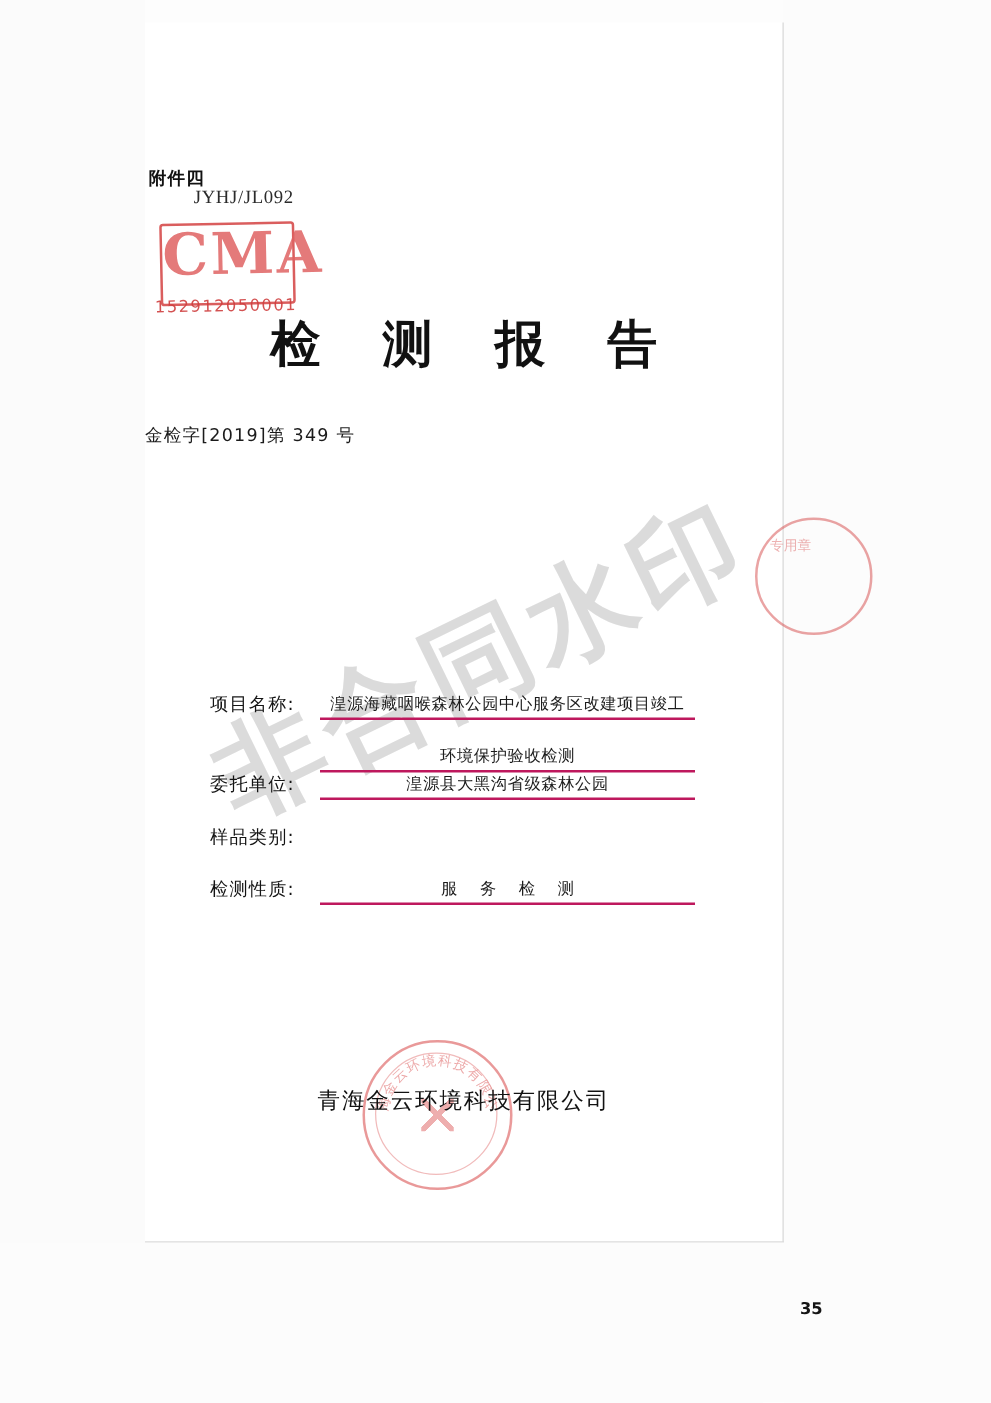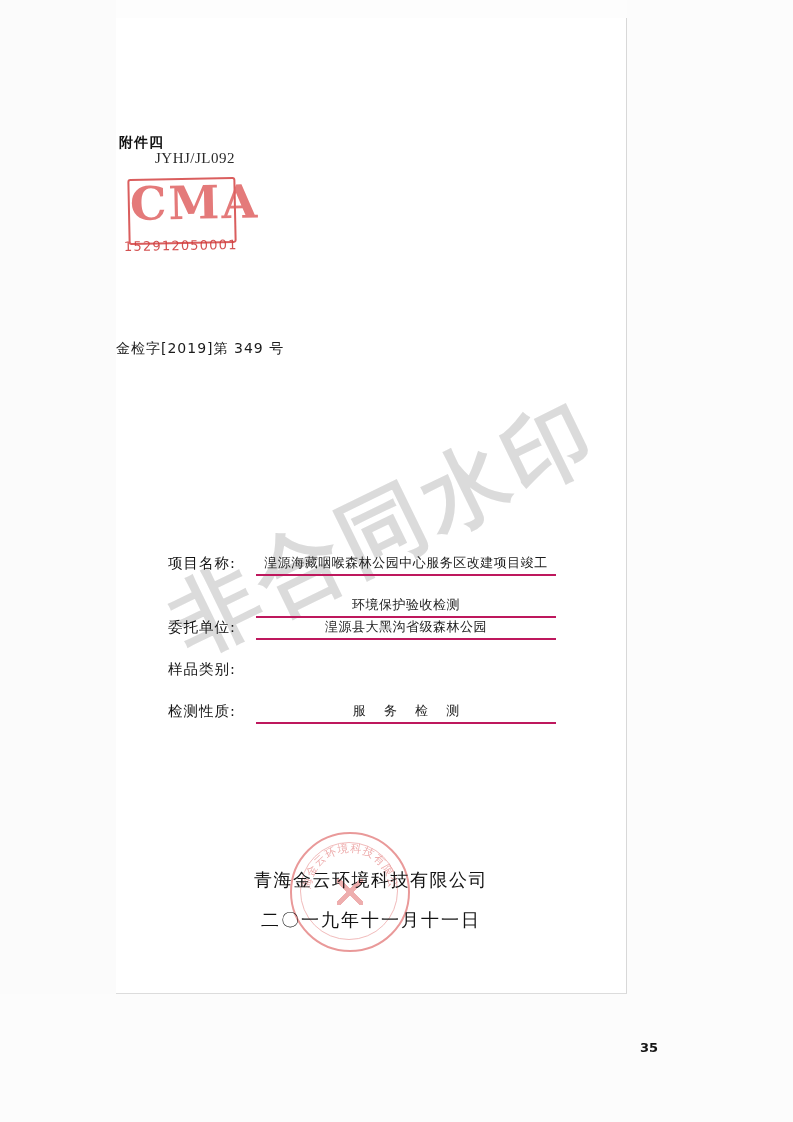--- a/index.html
+++ b/index.html
@@ -324,23 +324,27 @@
 
   <div class="attach-label">附件四</div>
 
   <div class="form-code">JYHJ/JL092</div>
 
   <div class="cma-stamp">
     <div class="cma-text">CMA</div>
   </div>
   <div class="cma-number">152912050001</div>
 
+  <div class="main-title">检 测 报 告</div>
 
   <div class="report-no">金检字[2019]第 349 号</div>
 
+  <div class="edge-seal">
+    <div class="edge-seal-inner">专用章</div>
+  </div>
 
   <div class="watermark">
     <span>非合同水印</span>
   </div>
 
   <div class="fields">
 
     <div class="field-row tall">
       <div class="field-label">项目名称:</div>
       <div class="field-value-wrap">
@@ -380,18 +384,17 @@
         </defs>
         <text>
           <textPath href="#sealArc" startOffset="50%" text-anchor="middle">青海金云环境科技有限公司</textPath>
         </text>
       </svg>
     </div>
   </div>
 
   <div class="footer-block">
     <div class="company-name">青海金云环境科技有限公司</div>
-    <div class="report-date">二〇一九年十一月十一日</div>
   </div>
 
   <div class="page-number">35</div>
 
 </div>
 
 </body></html>

